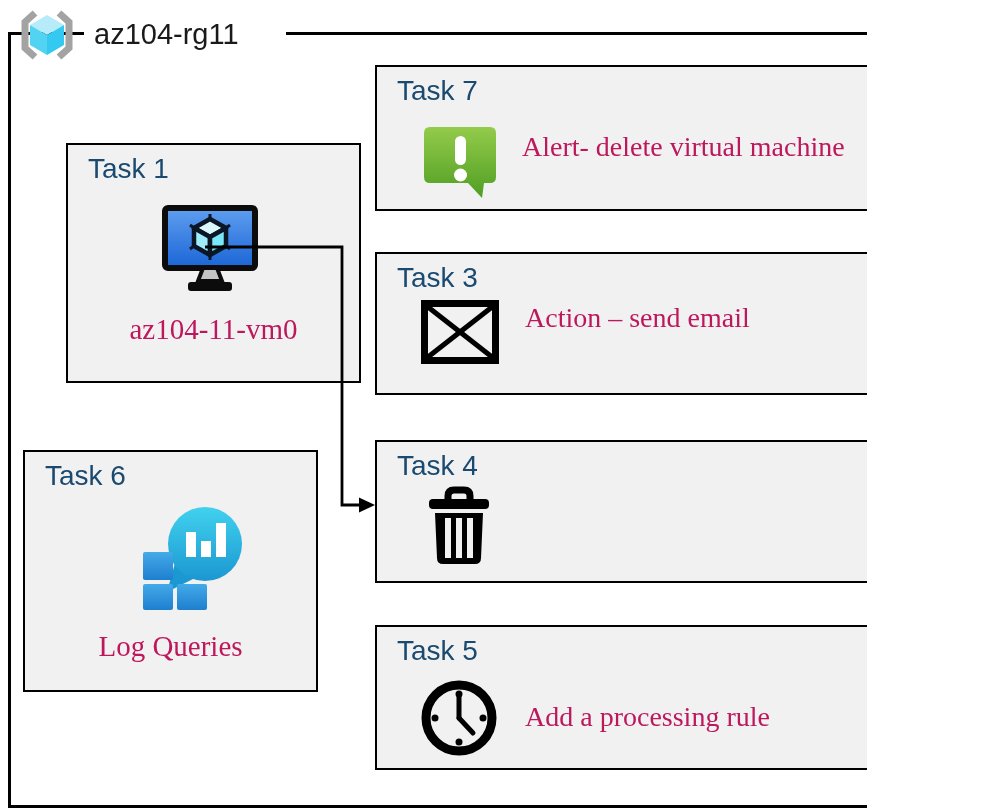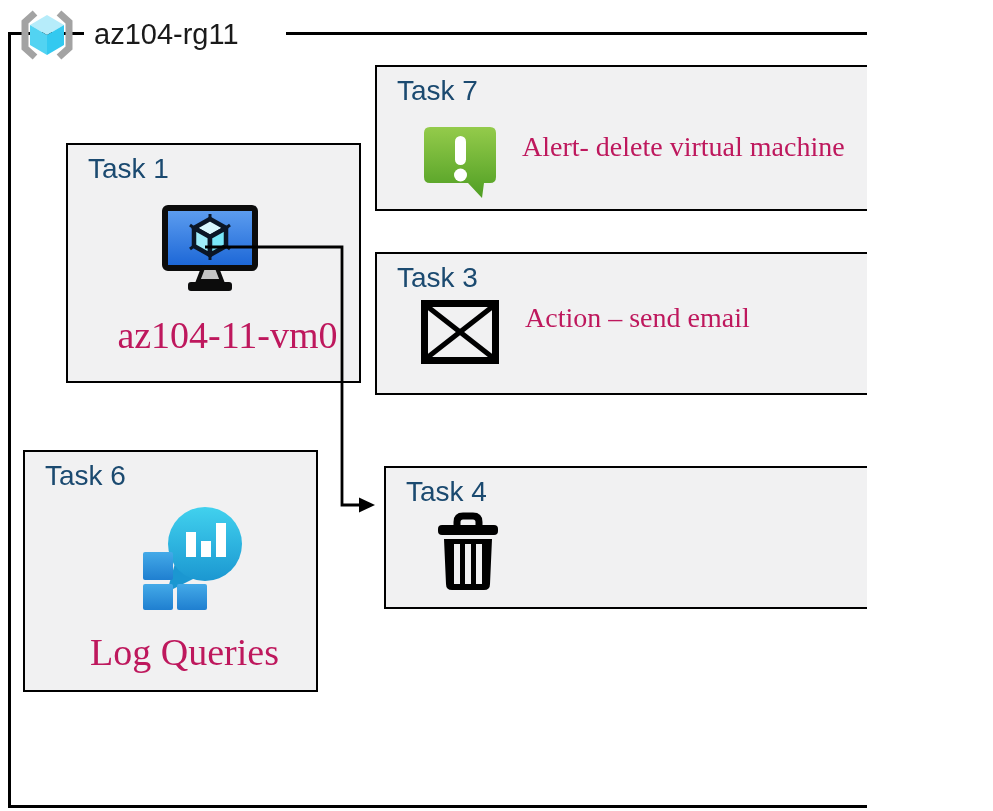--- a/index.html
+++ b/index.html
@@ -22,30 +22,30 @@
   }
   .task-box{
     position:absolute;background:#f1f1f2;border:2px solid #000;
     box-sizing:border-box;z-index:1;
   }
   .task-box.left{border-width:2.5px;}
   .t1{left:23px;top:143px;width:295px;height:240px;margin-left:43px;}
   .t6{left:23px;top:450px;width:295px;height:242px;padding-left:36px;}
   .t2{left:375px;top:65px;width:576px;height:146px;}
   .t3{left:375px;top:252px;width:576px;height:143px;text-align:center;}
-  .t4{left:384px;top:440px;width:576px;height:143px;margin-top:26px;}
+  .t4{left:375px;top:440px;width:576px;height:143px;}
   .t5{left:375px;top:625px;width:576px;height:145px;}
   .task-label{
     position:absolute;top:8px;left:20px;font-size:28px;color:#1b4a70;
     white-space:nowrap;
   }
   .caption{
     position:absolute;font-size:28px;color:#be185d;white-space:nowrap;font-family:Liberation Serif, serif;
   }
-  .caption.centered{left:14px;width:100%;text-align:center;font-size:38px;}
+  .caption.centered{left:0;width:100%;text-align:center;font-size:29px;}
   .icon-slot{position:absolute;}
   .connector{
     position:absolute;left:0;top:0;width:993px;height:811px;
     z-index:5;pointer-events:none;
   }
 </style>
 </head>
 <body>
 
 <div class="canvas">
@@ -123,20 +123,33 @@
     <svg class="icon-slot" style="left:51px;top:44px" width="62" height="80" viewBox="0 0 62 80">
       <path d="M20 13 L20 10 Q20 4 26 4 L36 4 Q42 4 42 10 L42 13" fill="none" stroke="#000" stroke-width="7"></path>
       <rect x="1" y="13" width="60" height="10" rx="4" fill="#000"></rect>
       <path d="M7 27 L55 27 L53 72 Q53 78 47 78 L15 78 Q9 78 9 72 Z" fill="#000"></path>
       <rect x="17" y="32" width="6" height="40" fill="#f1f1f2"></rect>
       <rect x="28" y="32" width="6" height="40" fill="#f1f1f2"></rect>
       <rect x="39" y="32" width="6" height="40" fill="#f1f1f2"></rect>
     </svg>
   </div>
 
+  <div class="task-box t5">
+    <div class="task-label">Task 5</div>
+    <svg class="icon-slot" style="left:41px;top:50px" width="82" height="82" viewBox="0 0 82 82">
+      <circle cx="41" cy="41" r="33" fill="none" stroke="#000" stroke-width="9"></circle>
+      <circle cx="41" cy="17" r="3.5" fill="#000"></circle>
+      <circle cx="65" cy="41" r="3.5" fill="#000"></circle>
+      <circle cx="41" cy="65" r="3.5" fill="#000"></circle>
+      <circle cx="17" cy="41" r="3.5" fill="#000"></circle>
+      <line x1="41" y1="41" x2="41" y2="20" stroke="#000" stroke-width="5" stroke-linecap="round"></line>
+      <line x1="41" y1="41" x2="55" y2="56" stroke="#000" stroke-width="5" stroke-linecap="round"></line>
+    </svg>
+    <div class="caption" style="left:148px;top:74px">Add a processing rule</div>
+  </div>
 
   <div class="task-box left t6">
     <div class="task-label">Task 6</div>
     <svg class="icon-slot" style="left:110px;top:54px" width="114" height="104" viewBox="0 0 114 104">
       <defs>
         <linearGradient id="gBal" x1="0" y1="0" x2="0" y2="1">
           <stop offset="0" stop-color="#41d1ee"></stop>
             <stop offset="1" stop-color="#1b97d1"></stop>
         </linearGradient>
         <linearGradient id="gSq" x1="0" y1="0" x2="0" y2="1">

